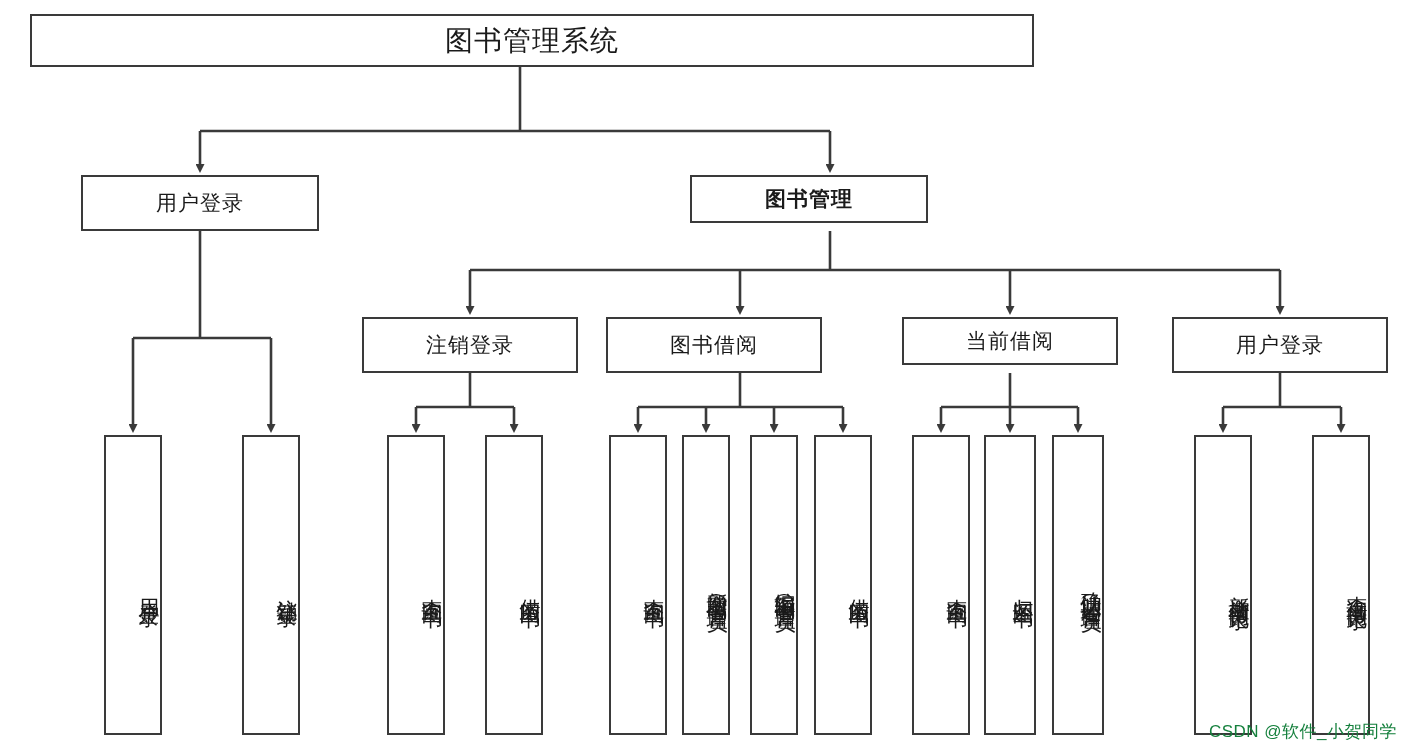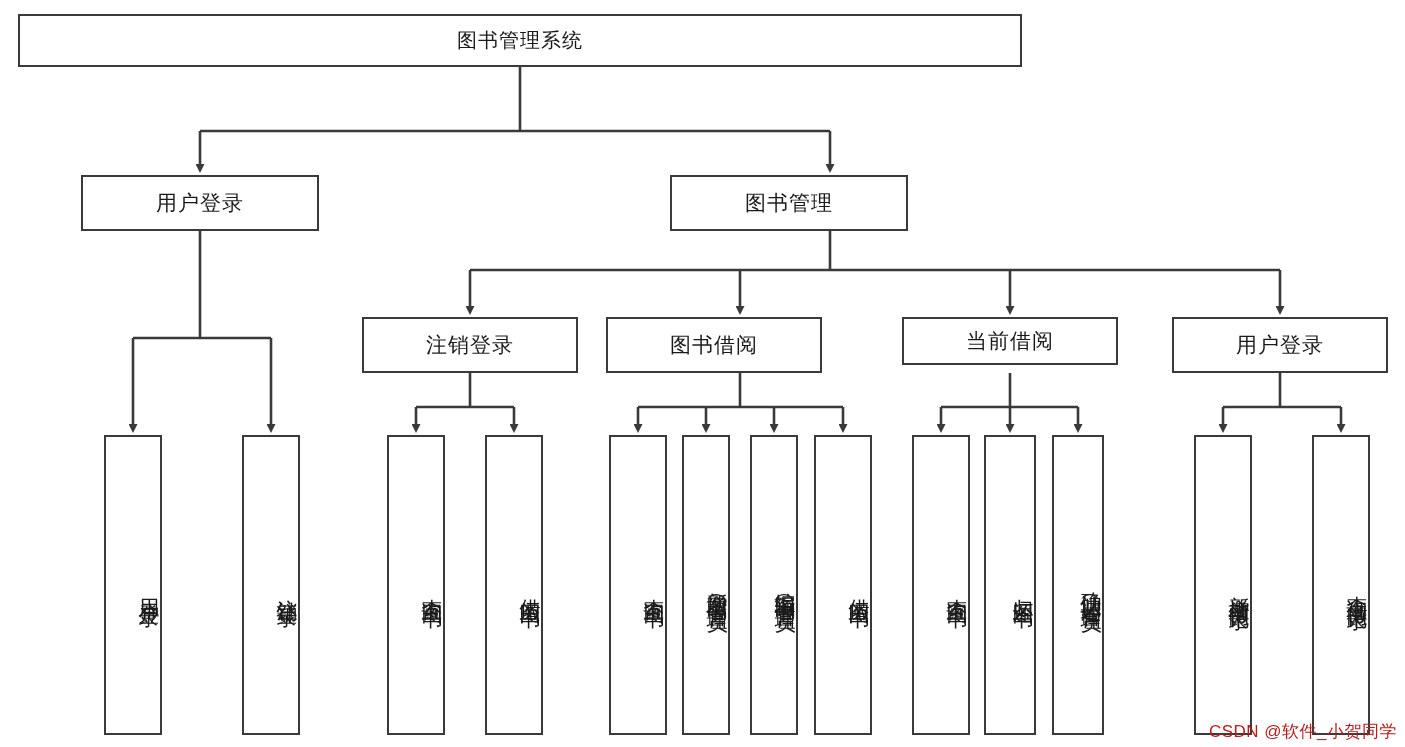--- a/index.html
+++ b/index.html
@@ -49,28 +49,29 @@
     justify-content: center;
     padding-top: 6px;
     line-height: 1.0;
   }
   .node.vert > .vtext {
     writing-mode: vertical-rl;
     text-orientation: upright;
     white-space: nowrap;
   }
   .node.root {
-    font-size: 20px;
+    font-size: 28px;
+    margin-left: 12px;
   }
   .watermark {
     position: absolute;
     right: 8px;
     bottom: 4px;
     font-size: 17px;
-    color: #b91c1c;
+    color: #15803d;
     white-space: nowrap;
     letter-spacing: 0.5px;
   }
 </style>
 </head>
 <body>
 
 <div id="canvas">
 
   <svg class="edges" viewBox="0 0 1405 747" xmlns="http://www.w3.org/2000/svg">
@@ -123,21 +124,21 @@
     </g>
   </svg>
 
   <div class="node horiz root" style="left:18px; top:14px; width:1004px; height:53px;">
     <span>图书管理系统</span>
   </div>
 
   <div class="node horiz" style="left:81px; top:175px; width:238px; height:56px;">
     <span>用户登录</span>
   </div>
-  <div class="node horiz" style="left:670px; top:175px; width:238px; height:56px;">
+  <div class="node horiz" style="left:690px; top:175px; width:238px; height:48px;font-weight:bold;">
     <span>图书管理</span>
   </div>
 
   <div class="node horiz" style="left:362px; top:317px; width:216px; height:56px;">
     <span>注销登录</span>
   </div>
   <div class="node horiz" style="left:606px; top:317px; width:216px; height:56px;">
     <span>图书借阅</span>
   </div>
   <div class="node horiz" style="left:902px; top:317px; width:216px; height:48px;">

